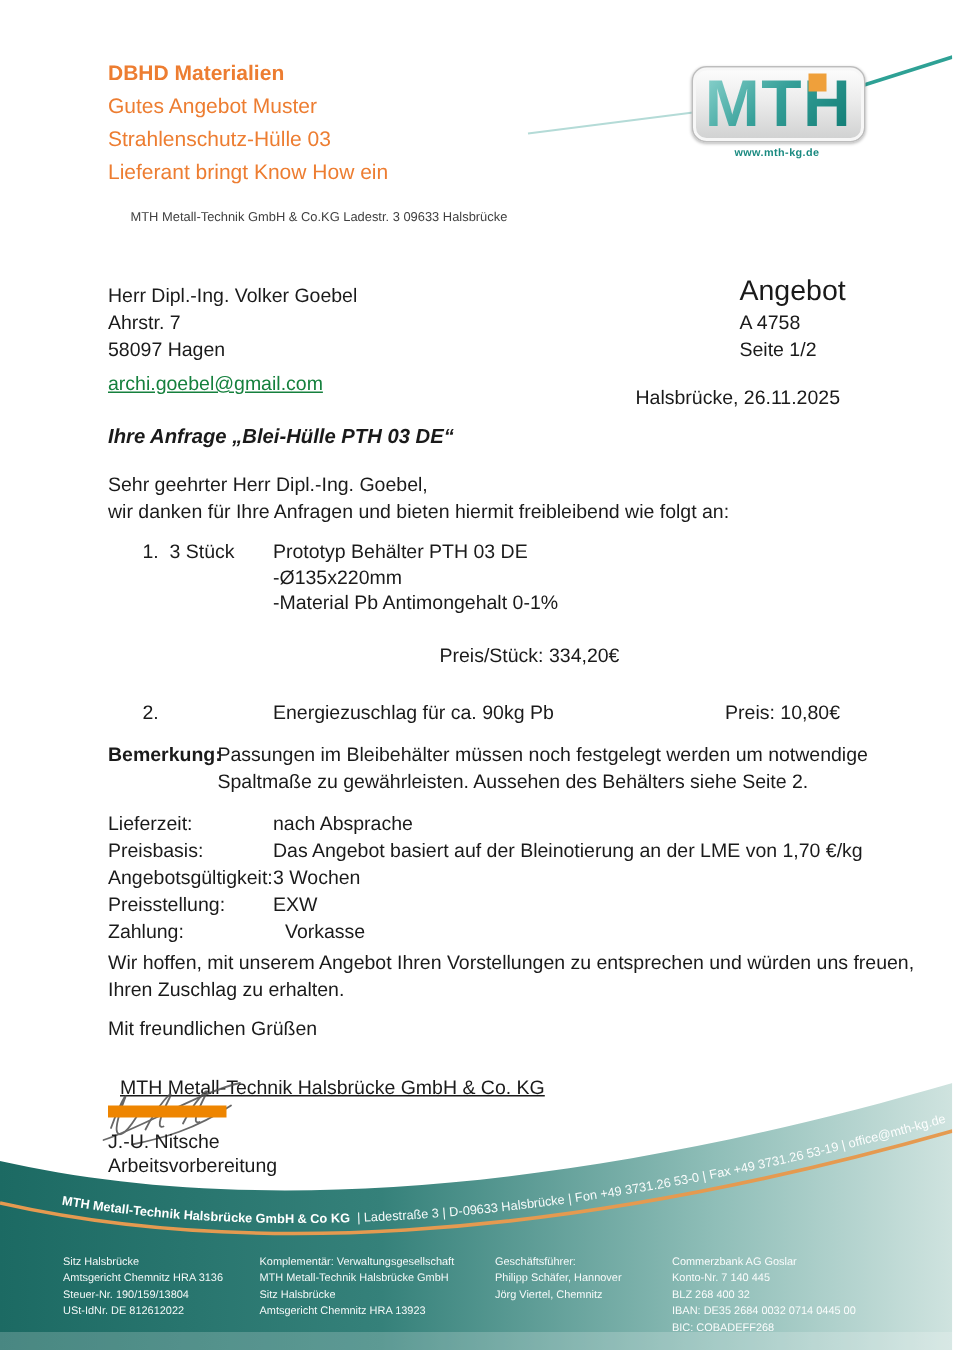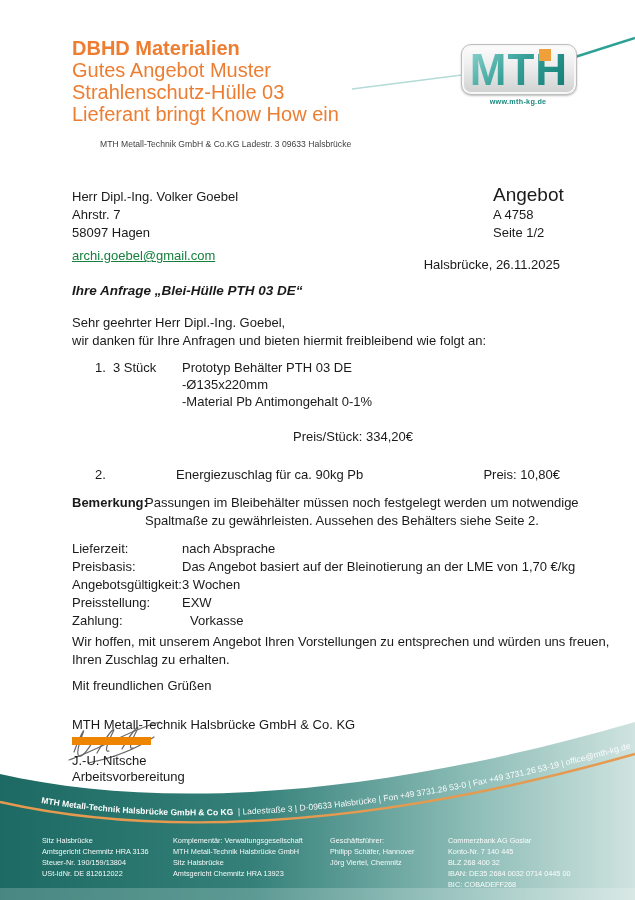--- a/index.html
+++ b/index.html
@@ -1,20 +1,20 @@
 <!DOCTYPE html>
 <html><head>
 <meta charset="utf-8">
 <style>
   html,body{margin:0;padding:0;background:#ffffff;}
   #page{position:relative;width:635px;height:900px;background:#ffffff;overflow:hidden;
         font-family:"Liberation Sans", sans-serif;color:#1a1a1a;}
   .abs{position:absolute;}
   
-  .accent-line{font-size:20px;line-height:22px;color:#ED7D31;white-space:nowrap;}
+  .accent-line{font-size:14px;line-height:22px;color:#ED7D31;white-space:nowrap;}
   .accent-line.bold{font-weight:700;}
   .sender-line{font-size:8.6px;color:#3f3f3f;white-space:nowrap;}
   
   .logo-frame{left:461px;top:44px;width:114px;height:49px;border-radius:10px;
      background:linear-gradient(180deg,#fdfdfd 0%,#ececec 45%,#cfd0d0 100%);
      border:1px solid #bdbdbd;box-shadow:0 1px 2px rgba(0,0,0,.25), inset 0 0 0 2px #f7f7f7;
      display:flex;align-items:center;justify-content:center;}
   .logo-text{font-weight:900;font-size:44px;letter-spacing:1px;line-height:1;
      background:linear-gradient(135deg,#8ed4cf 0%,#36a099 45%,#0e7a72 100%);
      -webkit-background-clip:text;background-clip:text;color:transparent;
@@ -48,21 +48,21 @@
     <line x1="352" y1="89" x2="462" y2="75" stroke="#b4dbd7" stroke-width="1.5"></line>
     <line x1="575" y1="57" x2="635" y2="38" stroke="#2ea195" stroke-width="2.4"></line>
   </svg>
 
   <div class="abs logo-frame">
     <span class="logo-text">MTH</span>
   </div>
   <div class="abs logo-square"></div>
   <div class="abs logo-site">www.mth-kg.de</div>
 
-  <div class="abs sender-line" style="left:76px;top:139px;padding-left:24px;">MTH Metall-Technik GmbH &amp; Co.KG Ladestr. 3 09633 Halsbrücke</div>
+  <div class="abs sender-line" style="left:63px;top:139px;padding-left:24px;">MTH Metall-Technik GmbH &amp; Co.KG Ladestr. 3 09633 Halsbrücke</div>
 
   <div class="abs t13" style="left:72px;top:188px;">
     <div>Herr Dipl.-Ing. Volker Goebel</div>
     <div>Ahrstr. 7</div>
     <div>58097 Hagen</div>
   </div>
   <a class="abs t13 link" href="#" style="left:72px;top:247px;">archi.goebel@gmail.com</a>
 
   <div class="abs" style="left:493px;top:184px;">
     <div class="doc-type">Angebot</div>
@@ -79,42 +79,42 @@
   <div class="abs t13" style="left:95px;top:359px;">1.</div>
   <div class="abs t13" style="left:113px;top:359px;">3 Stück</div>
   <div class="abs t13" style="left:182px;top:359px;line-height:17px;">
     <div>Prototyp Behälter PTH 03 DE</div>
     <div>-Ø135x220mm</div>
     <div>-Material Pb Antimongehalt 0-1%</div>
   </div>
   <div class="abs t13" style="left:293px;top:428px;">Preis/Stück: 334,20€</div>
 
   <div class="abs t13" style="left:95px;top:466px;">2.</div>
-  <div class="abs t13" style="left:176px;top:466px;">Energiezuschlag für ca. 90kg Pb</div>
+  <div class="abs t13" style="left:182px;top:466px;">Energiezuschlag für ca. 90kg Pb</div>
   <div class="abs t13" style="right:75px;top:466px;">Preis: 10,80€</div>
 
   <div class="abs t13 lbl" style="left:72px;top:494px;">Bemerkung:</div>
   <div class="abs t13" style="left:145px;top:494px;">Passungen im Bleibehälter müssen noch festgelegt werden um notwendige</div>
   <div class="abs t13" style="left:145px;top:512px;">Spaltmaße zu gewährleisten. Aussehen des Behälters siehe Seite 2.</div>
 
   <div class="abs t13" style="left:72px;top:540px;">Lieferzeit:</div>
   <div class="abs t13" style="left:182px;top:540px;">nach Absprache</div>
   <div class="abs t13" style="left:72px;top:558px;">Preisbasis:</div>
   <div class="abs t13" style="left:182px;top:558px;">Das Angebot basiert auf der Bleinotierung an der LME von 1,70 €/kg</div>
   <div class="abs t13" style="left:72px;top:576px;">Angebotsgültigkeit:</div>
   <div class="abs t13" style="left:182px;top:576px;">3 Wochen</div>
   <div class="abs t13" style="left:72px;top:594px;">Preisstellung:</div>
   <div class="abs t13" style="left:182px;top:594px;">EXW</div>
   <div class="abs t13" style="left:72px;top:612px;">Zahlung:</div>
   <div class="abs t13" style="left:182px;top:612px;margin-left:8px;">Vorkasse</div>
 
   <div class="abs t13" style="left:72px;top:633px;">Wir hoffen, mit unserem Angebot Ihren Vorstellungen zu entsprechen und würden uns freuen,</div>
   <div class="abs t13" style="left:72px;top:651px;">Ihren Zuschlag zu erhalten.</div>
   <div class="abs t13" style="left:72px;top:677px;">Mit freundlichen Grüßen</div>
-  <div class="abs t13" style="left:72px;top:716px;">MTH Metall-Technik Halsbrücke GmbH &amp; Co. KG</div>
+  <div class="abs t13" style="left:80px;top:716px;text-decoration:underline;">MTH Metall-Technik Halsbrücke GmbH &amp; Co. KG</div>
 
   <svg class="abs" style="left:66px;top:719px;" width="120" height="46" viewBox="0 0 120 46">
     <g fill="none" stroke="#4d4d4d" stroke-width="1.2" stroke-linecap="round" opacity="0.85">
       <path d="M8,33 C12,21 20,6 17,14 C14,22 8,39 15,37 C20,35 25,25 28,21"></path>
       <path d="M31,34 C39,18 51,5 47,13 C43,21 37,34 43,32"></path>
       <path d="M56,30 C63,16 75,3 71,11 C67,19 61,31 67,29"></path>
       <path d="M3,41 C28,33 70,8 94,3"></path>
       <path d="M22,44 C42,40 64,34 88,18"></path>
     </g>
   </svg>

